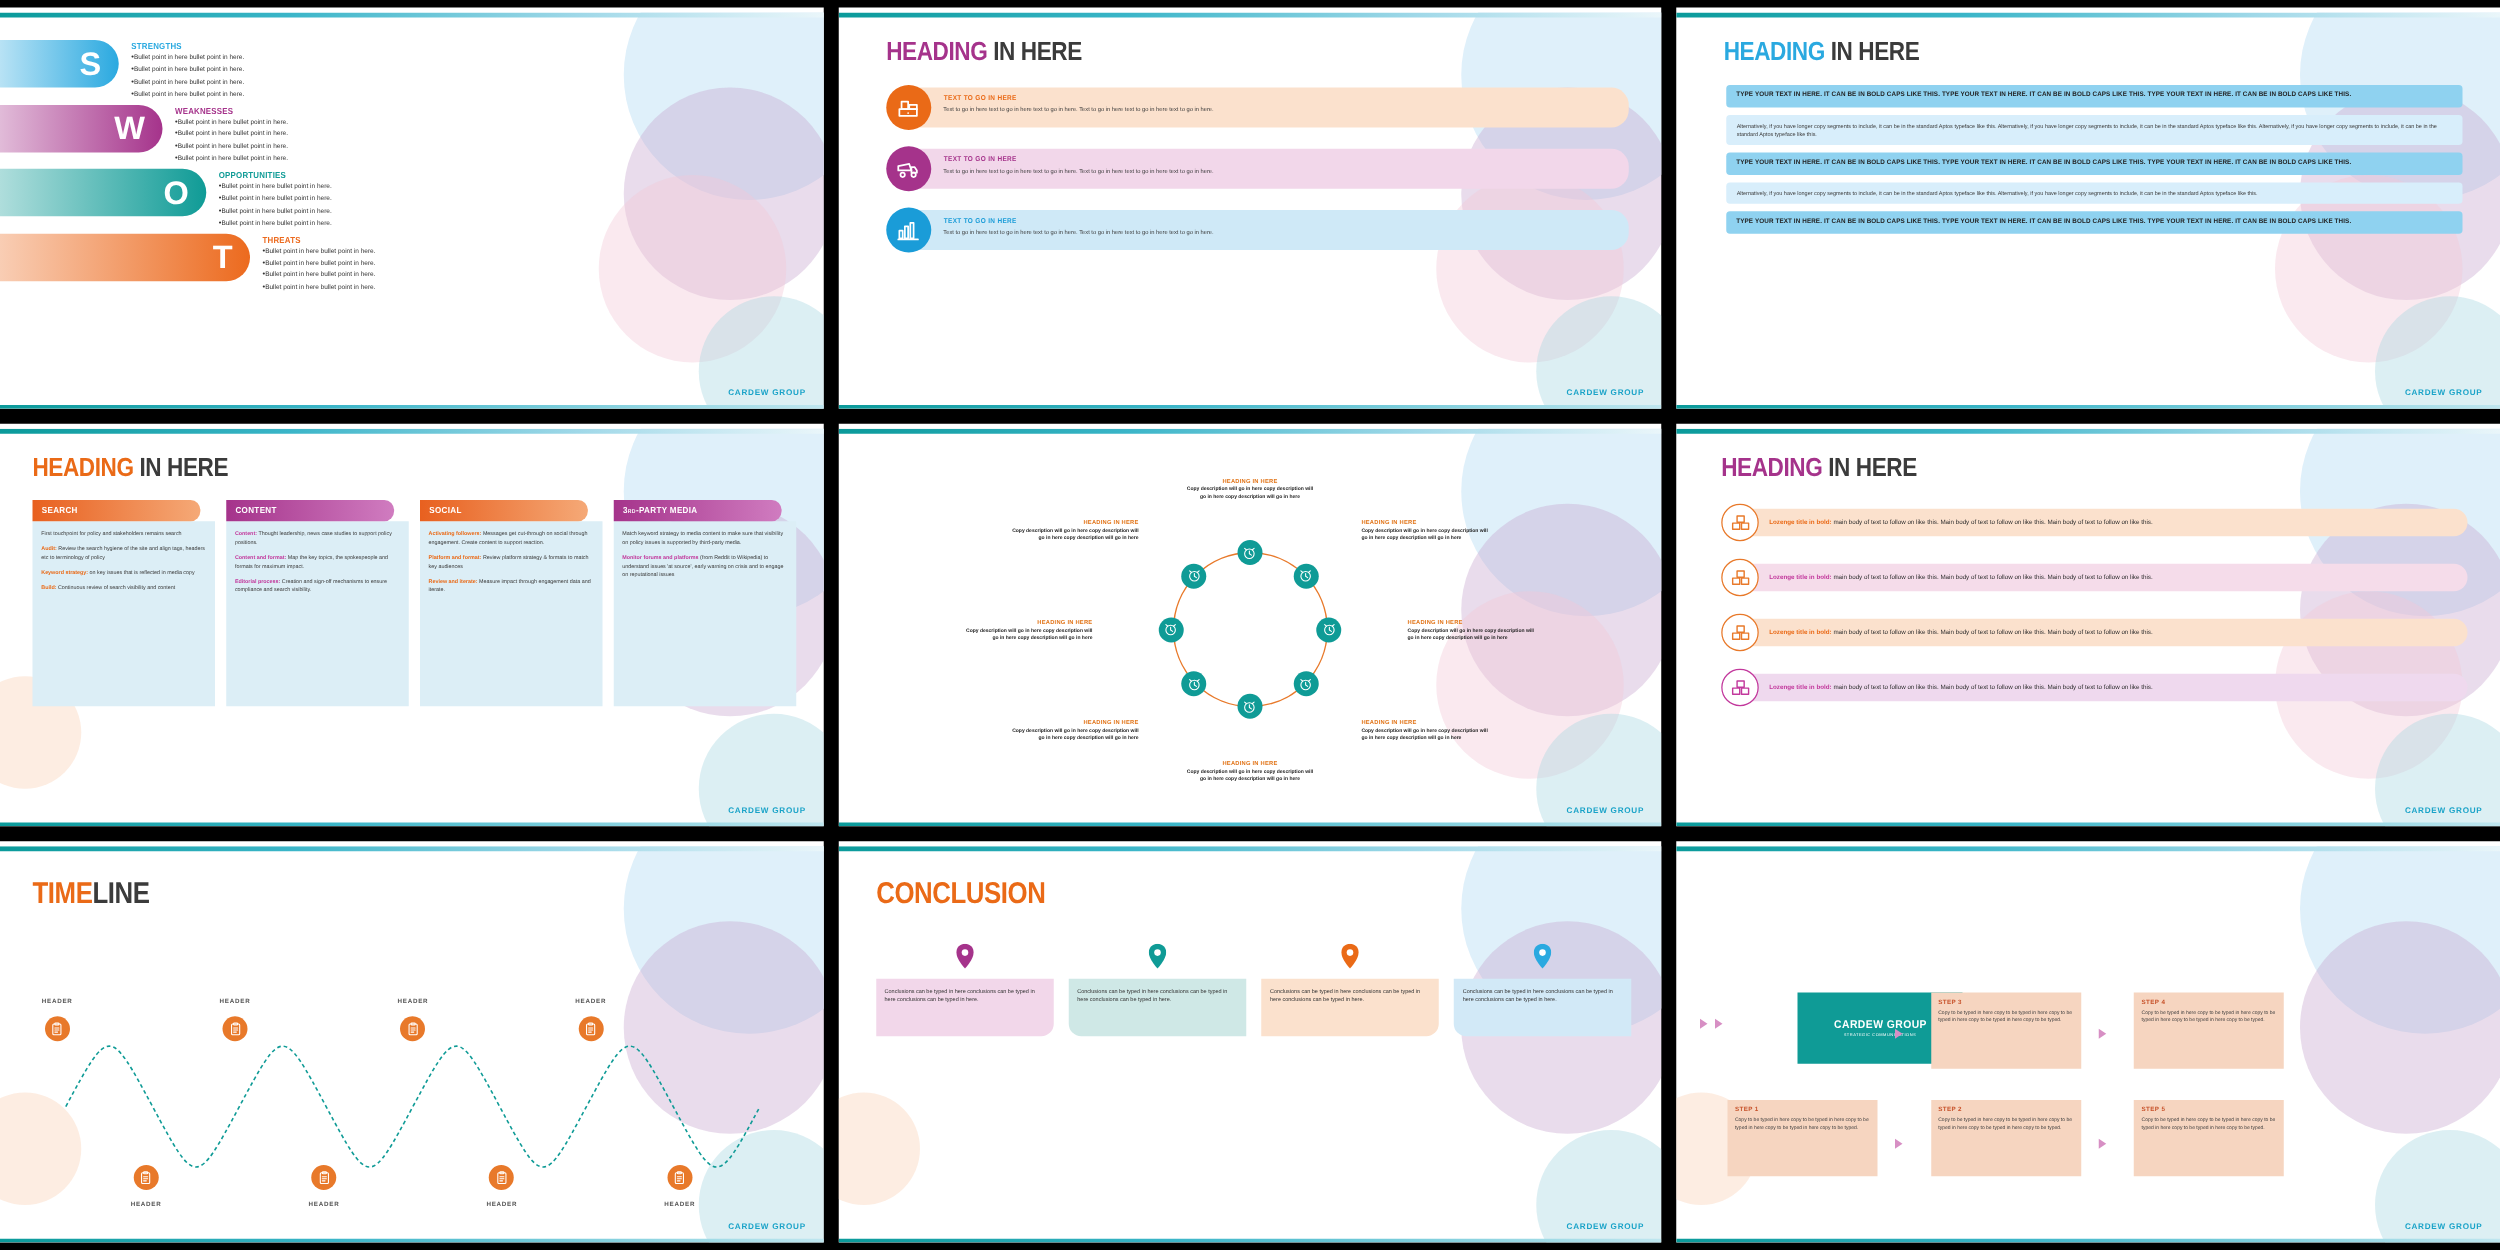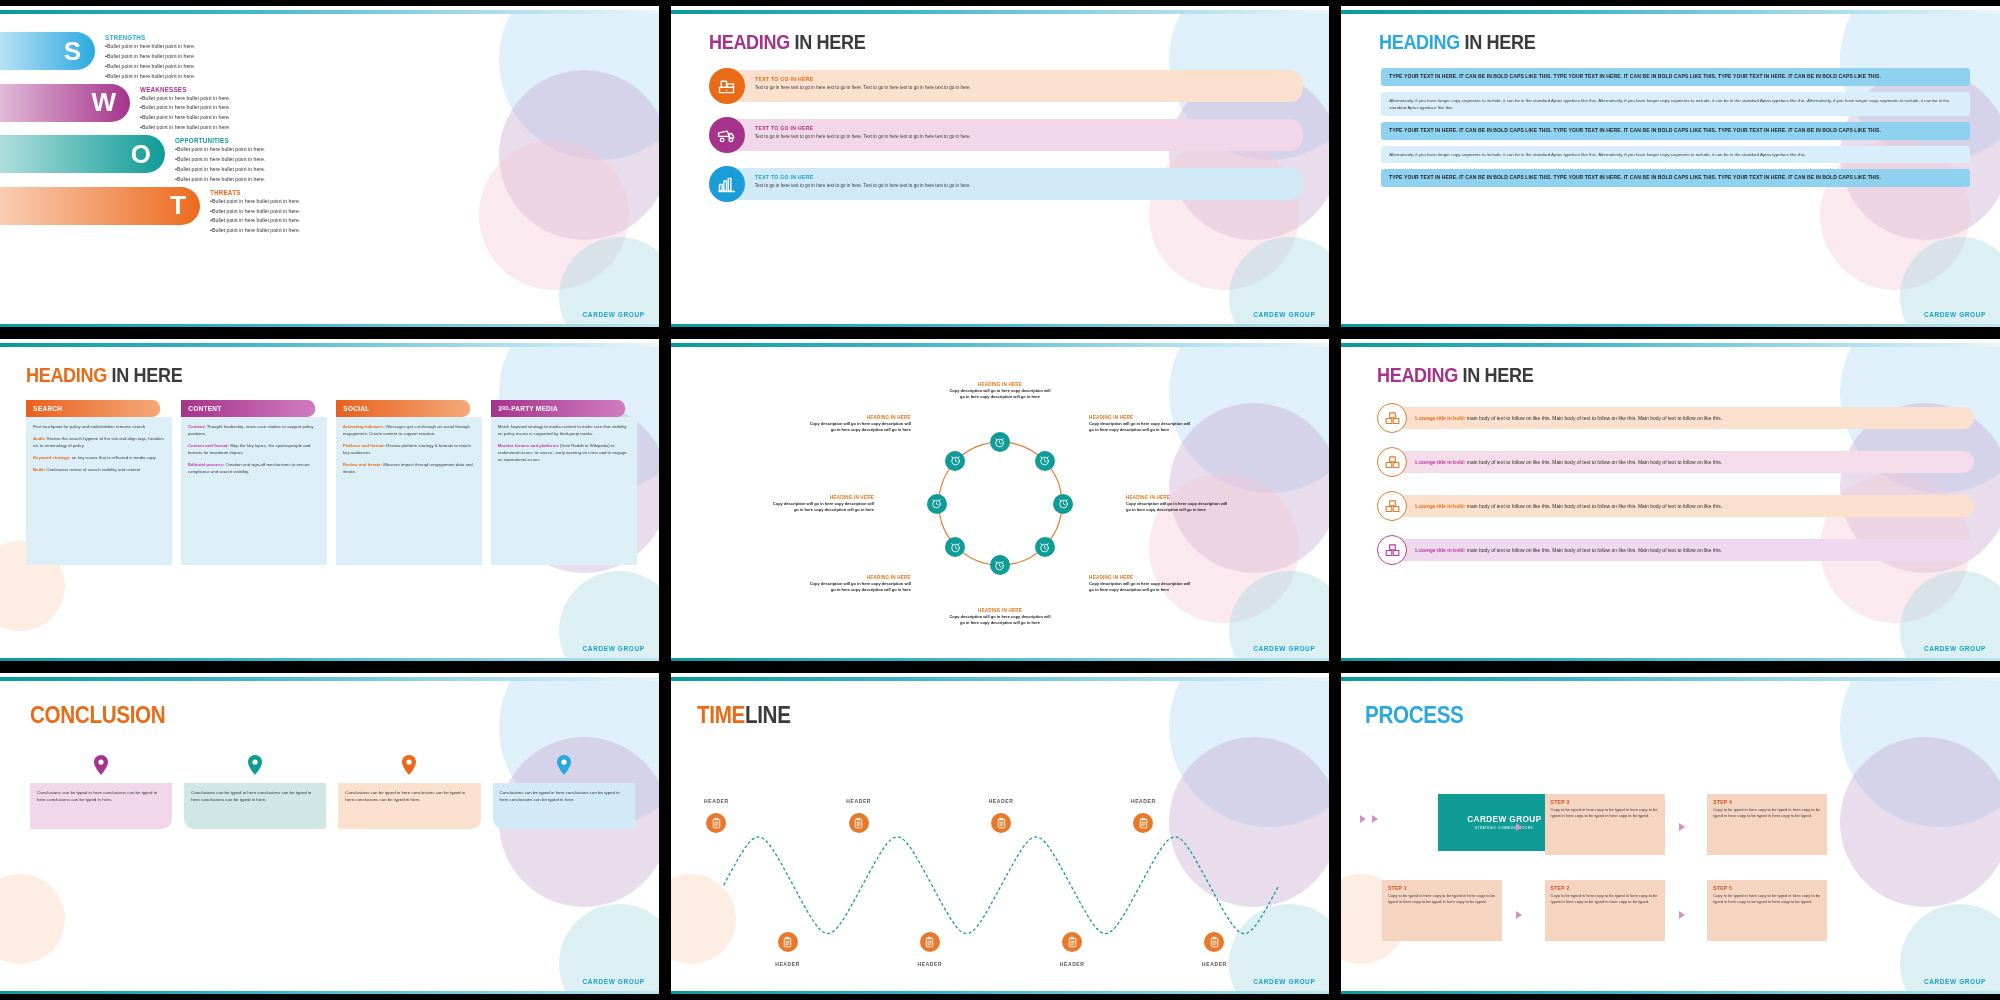--- a/index.html
+++ b/index.html
@@ -554,20 +554,106 @@
     <div class="footer">CARDEW GROUP</div>
     <div class="botbar"></div>
   </div>
 
   <div class="slide">
     <div class="topbar"></div>
     <div class="bub b1"></div>
     <div class="bub b2"></div>
     <div class="bub b4"></div>
     <div class="bub b5"></div>
+    <div class="content tl">
+      <div style="padding:24px 0 0 26px;">
+        <div class="heading" style="font-size:24px;">
+          <span style="color:#ea6a17">TIME</span><span class="dark">LINE</span>
+        </div>
+      </div>
+      <div id="tl-host" style="position:absolute;inset:0;">
+          <svg viewBox="0 0 648 320" style="position:absolute;inset:0;width:100%;height:100%;">
+            <path d="M 45 210 C 80 145, 80 145, 115 210 C 150 275, 150 275, 185 210 C 220 145, 220 145, 255 210 C 290 275, 290 275, 325 210 C 360 145, 360 145, 395 210 C 430 275, 430 275, 465 210 C 500 145, 500 145, 535 210 C 570 275, 570 275, 605 210" fill="none" stroke="#0f9b96" stroke-width="1.3" stroke-dasharray="3 2.4"></path>
+          </svg>
+          <div class="tlnode" style="left: 6.94444%; top: 46.25%; transform: translate(-50%, -50%);">
+            <svg width="13" height="13" viewBox="0 0 24 24">
+              <rect x="6" y="4" width="12" height="16" rx="1.5" style="fill:none;stroke:#fff;stroke-width:1.6;stroke-linecap:round;stroke-linejoin:round"></rect>
+              <rect x="9" y="2.5" width="6" height="3" rx="1" style="fill:none;stroke:#fff;stroke-width:1.6;stroke-linecap:round;stroke-linejoin:round"></rect>
+              <path d="M9 10 h6 M9 13 h6 M9 16 h4" style="fill:none;stroke:#fff;stroke-width:1.6;stroke-linecap:round;stroke-linejoin:round"></path>
+            </svg>
+          </div>
+          <div class="tllab" style="left: 6.94444%; top: 38.125%; transform: translate(-50%, 0px);">HEADER</div>
+          <div class="tlnode" style="left: 28.5494%; top: 46.25%; transform: translate(-50%, -50%);">
+            <svg width="13" height="13" viewBox="0 0 24 24">
+              <rect x="6" y="4" width="12" height="16" rx="1.5" style="fill:none;stroke:#fff;stroke-width:1.6;stroke-linecap:round;stroke-linejoin:round"></rect>
+              <rect x="9" y="2.5" width="6" height="3" rx="1" style="fill:none;stroke:#fff;stroke-width:1.6;stroke-linecap:round;stroke-linejoin:round"></rect>
+              <path d="M9 10 h6 M9 13 h6 M9 16 h4" style="fill:none;stroke:#fff;stroke-width:1.6;stroke-linecap:round;stroke-linejoin:round"></path>
+            </svg>
+          </div>
+          <div class="tllab" style="left: 28.5494%; top: 38.125%; transform: translate(-50%, 0px);">HEADER</div>
+          <div class="tlnode" style="left: 50.1543%; top: 46.25%; transform: translate(-50%, -50%);">
+            <svg width="13" height="13" viewBox="0 0 24 24">
+              <rect x="6" y="4" width="12" height="16" rx="1.5" style="fill:none;stroke:#fff;stroke-width:1.6;stroke-linecap:round;stroke-linejoin:round"></rect>
+              <rect x="9" y="2.5" width="6" height="3" rx="1" style="fill:none;stroke:#fff;stroke-width:1.6;stroke-linecap:round;stroke-linejoin:round"></rect>
+              <path d="M9 10 h6 M9 13 h6 M9 16 h4" style="fill:none;stroke:#fff;stroke-width:1.6;stroke-linecap:round;stroke-linejoin:round"></path>
+            </svg>
+          </div>
+          <div class="tllab" style="left: 50.1543%; top: 38.125%; transform: translate(-50%, 0px);">HEADER</div>
+          <div class="tlnode" style="left: 71.7593%; top: 46.25%; transform: translate(-50%, -50%);">
+            <svg width="13" height="13" viewBox="0 0 24 24">
+              <rect x="6" y="4" width="12" height="16" rx="1.5" style="fill:none;stroke:#fff;stroke-width:1.6;stroke-linecap:round;stroke-linejoin:round"></rect>
+              <rect x="9" y="2.5" width="6" height="3" rx="1" style="fill:none;stroke:#fff;stroke-width:1.6;stroke-linecap:round;stroke-linejoin:round"></rect>
+              <path d="M9 10 h6 M9 13 h6 M9 16 h4" style="fill:none;stroke:#fff;stroke-width:1.6;stroke-linecap:round;stroke-linejoin:round"></path>
+            </svg>
+          </div>
+          <div class="tllab" style="left: 71.7593%; top: 38.125%; transform: translate(-50%, 0px);">HEADER</div>
+          <div class="tlnode" style="left: 17.7469%; top: 83.75%; transform: translate(-50%, -50%);">
+            <svg width="13" height="13" viewBox="0 0 24 24">
+              <rect x="6" y="4" width="12" height="16" rx="1.5" style="fill:none;stroke:#fff;stroke-width:1.6;stroke-linecap:round;stroke-linejoin:round"></rect>
+              <rect x="9" y="2.5" width="6" height="3" rx="1" style="fill:none;stroke:#fff;stroke-width:1.6;stroke-linecap:round;stroke-linejoin:round"></rect>
+              <path d="M9 10 h6 M9 13 h6 M9 16 h4" style="fill:none;stroke:#fff;stroke-width:1.6;stroke-linecap:round;stroke-linejoin:round"></path>
+            </svg>
+          </div>
+          <div class="tllab" style="left: 17.7469%; top: 89.6875%; transform: translate(-50%, 0px);">HEADER</div>
+          <div class="tlnode" style="left: 39.3519%; top: 83.75%; transform: translate(-50%, -50%);">
+            <svg width="13" height="13" viewBox="0 0 24 24">
+              <rect x="6" y="4" width="12" height="16" rx="1.5" style="fill:none;stroke:#fff;stroke-width:1.6;stroke-linecap:round;stroke-linejoin:round"></rect>
+              <rect x="9" y="2.5" width="6" height="3" rx="1" style="fill:none;stroke:#fff;stroke-width:1.6;stroke-linecap:round;stroke-linejoin:round"></rect>
+              <path d="M9 10 h6 M9 13 h6 M9 16 h4" style="fill:none;stroke:#fff;stroke-width:1.6;stroke-linecap:round;stroke-linejoin:round"></path>
+            </svg>
+          </div>
+          <div class="tllab" style="left: 39.3519%; top: 89.6875%; transform: translate(-50%, 0px);">HEADER</div>
+          <div class="tlnode" style="left: 60.9568%; top: 83.75%; transform: translate(-50%, -50%);">
+            <svg width="13" height="13" viewBox="0 0 24 24">
+              <rect x="6" y="4" width="12" height="16" rx="1.5" style="fill:none;stroke:#fff;stroke-width:1.6;stroke-linecap:round;stroke-linejoin:round"></rect>
+              <rect x="9" y="2.5" width="6" height="3" rx="1" style="fill:none;stroke:#fff;stroke-width:1.6;stroke-linecap:round;stroke-linejoin:round"></rect>
+              <path d="M9 10 h6 M9 13 h6 M9 16 h4" style="fill:none;stroke:#fff;stroke-width:1.6;stroke-linecap:round;stroke-linejoin:round"></path>
+            </svg>
+          </div>
+          <div class="tllab" style="left: 60.9568%; top: 89.6875%; transform: translate(-50%, 0px);">HEADER</div>
+          <div class="tlnode" style="left: 82.5617%; top: 83.75%; transform: translate(-50%, -50%);">
+            <svg width="13" height="13" viewBox="0 0 24 24">
+              <rect x="6" y="4" width="12" height="16" rx="1.5" style="fill:none;stroke:#fff;stroke-width:1.6;stroke-linecap:round;stroke-linejoin:round"></rect>
+              <rect x="9" y="2.5" width="6" height="3" rx="1" style="fill:none;stroke:#fff;stroke-width:1.6;stroke-linecap:round;stroke-linejoin:round"></rect>
+              <path d="M9 10 h6 M9 13 h6 M9 16 h4" style="fill:none;stroke:#fff;stroke-width:1.6;stroke-linecap:round;stroke-linejoin:round"></path>
+            </svg>
+          </div>
+          <div class="tllab" style="left: 82.5617%; top: 89.6875%; transform: translate(-50%, 0px);">HEADER</div>
+        </div>
+    </div>
+    <div class="footer">CARDEW GROUP</div>
+    <div class="botbar"></div>
+  </div>
+
+  <div class="slide">
+    <div class="topbar"></div>
+    <div class="bub b1"></div>
+    <div class="bub b2"></div>
+    <div class="bub b4"></div>
+    <div class="bub b5"></div>
     <div class="content">
       <div style="padding:24px 0 0 30px;">
         <div class="heading" style="font-size:24px;color:#ea6a17;">CONCLUSION</div>
       </div>
       <div class="conc" style="padding-top:26px;" id="conc-host">
           <div class="ccol">
             <div class="pin"><svg width="14" height="20" viewBox="0 0 24 34">
                 <path d="M12 0C5.4 0 0 5.4 0 12c0 9 12 22 12 22s12-13 12-22C24 5.4 18.6 0 12 0z" fill="#a5338b"></path>
                 <circle cx="12" cy="12" r="4.5" fill="#fff"></circle>
               </svg></div>
@@ -607,110 +693,21 @@
     <div class="footer">CARDEW GROUP</div>
     <div class="botbar"></div>
   </div>
 
   <div class="slide">
     <div class="topbar"></div>
     <div class="bub b1"></div>
     <div class="bub b2"></div>
     <div class="bub b4"></div>
     <div class="bub b5"></div>
-    <div class="content tl">
-      <div style="padding:24px 0 0 26px;">
-        <div class="heading" style="font-size:24px;">
-          <span style="color:#ea6a17">TIME</span><span class="dark">LINE</span>
-        </div>
-      </div>
-      <div id="tl-host" style="position:absolute;inset:0;">
-          <svg viewBox="0 0 648 320" style="position:absolute;inset:0;width:100%;height:100%;">
-            <path d="M 45 210 C 80 145, 80 145, 115 210 C 150 275, 150 275, 185 210 C 220 145, 220 145, 255 210 C 290 275, 290 275, 325 210 C 360 145, 360 145, 395 210 C 430 275, 430 275, 465 210 C 500 145, 500 145, 535 210 C 570 275, 570 275, 605 210" fill="none" stroke="#0f9b96" stroke-width="1.3" stroke-dasharray="3 2.4"></path>
-          </svg>
-          <div class="tlnode" style="left: 6.94444%; top: 46.25%; transform: translate(-50%, -50%);">
-            <svg width="13" height="13" viewBox="0 0 24 24">
-              <rect x="6" y="4" width="12" height="16" rx="1.5" style="fill:none;stroke:#fff;stroke-width:1.6;stroke-linecap:round;stroke-linejoin:round"></rect>
-              <rect x="9" y="2.5" width="6" height="3" rx="1" style="fill:none;stroke:#fff;stroke-width:1.6;stroke-linecap:round;stroke-linejoin:round"></rect>
-              <path d="M9 10 h6 M9 13 h6 M9 16 h4" style="fill:none;stroke:#fff;stroke-width:1.6;stroke-linecap:round;stroke-linejoin:round"></path>
-            </svg>
-          </div>
-          <div class="tllab" style="left: 6.94444%; top: 38.125%; transform: translate(-50%, 0px);">HEADER</div>
-          <div class="tlnode" style="left: 28.5494%; top: 46.25%; transform: translate(-50%, -50%);">
-            <svg width="13" height="13" viewBox="0 0 24 24">
-              <rect x="6" y="4" width="12" height="16" rx="1.5" style="fill:none;stroke:#fff;stroke-width:1.6;stroke-linecap:round;stroke-linejoin:round"></rect>
-              <rect x="9" y="2.5" width="6" height="3" rx="1" style="fill:none;stroke:#fff;stroke-width:1.6;stroke-linecap:round;stroke-linejoin:round"></rect>
-              <path d="M9 10 h6 M9 13 h6 M9 16 h4" style="fill:none;stroke:#fff;stroke-width:1.6;stroke-linecap:round;stroke-linejoin:round"></path>
-            </svg>
-          </div>
-          <div class="tllab" style="left: 28.5494%; top: 38.125%; transform: translate(-50%, 0px);">HEADER</div>
-          <div class="tlnode" style="left: 50.1543%; top: 46.25%; transform: translate(-50%, -50%);">
-            <svg width="13" height="13" viewBox="0 0 24 24">
-              <rect x="6" y="4" width="12" height="16" rx="1.5" style="fill:none;stroke:#fff;stroke-width:1.6;stroke-linecap:round;stroke-linejoin:round"></rect>
-              <rect x="9" y="2.5" width="6" height="3" rx="1" style="fill:none;stroke:#fff;stroke-width:1.6;stroke-linecap:round;stroke-linejoin:round"></rect>
-              <path d="M9 10 h6 M9 13 h6 M9 16 h4" style="fill:none;stroke:#fff;stroke-width:1.6;stroke-linecap:round;stroke-linejoin:round"></path>
-            </svg>
-          </div>
-          <div class="tllab" style="left: 50.1543%; top: 38.125%; transform: translate(-50%, 0px);">HEADER</div>
-          <div class="tlnode" style="left: 71.7593%; top: 46.25%; transform: translate(-50%, -50%);">
-            <svg width="13" height="13" viewBox="0 0 24 24">
-              <rect x="6" y="4" width="12" height="16" rx="1.5" style="fill:none;stroke:#fff;stroke-width:1.6;stroke-linecap:round;stroke-linejoin:round"></rect>
-              <rect x="9" y="2.5" width="6" height="3" rx="1" style="fill:none;stroke:#fff;stroke-width:1.6;stroke-linecap:round;stroke-linejoin:round"></rect>
-              <path d="M9 10 h6 M9 13 h6 M9 16 h4" style="fill:none;stroke:#fff;stroke-width:1.6;stroke-linecap:round;stroke-linejoin:round"></path>
-            </svg>
-          </div>
-          <div class="tllab" style="left: 71.7593%; top: 38.125%; transform: translate(-50%, 0px);">HEADER</div>
-          <div class="tlnode" style="left: 17.7469%; top: 83.75%; transform: translate(-50%, -50%);">
-            <svg width="13" height="13" viewBox="0 0 24 24">
-              <rect x="6" y="4" width="12" height="16" rx="1.5" style="fill:none;stroke:#fff;stroke-width:1.6;stroke-linecap:round;stroke-linejoin:round"></rect>
-              <rect x="9" y="2.5" width="6" height="3" rx="1" style="fill:none;stroke:#fff;stroke-width:1.6;stroke-linecap:round;stroke-linejoin:round"></rect>
-              <path d="M9 10 h6 M9 13 h6 M9 16 h4" style="fill:none;stroke:#fff;stroke-width:1.6;stroke-linecap:round;stroke-linejoin:round"></path>
-            </svg>
-          </div>
-          <div class="tllab" style="left: 17.7469%; top: 89.6875%; transform: translate(-50%, 0px);">HEADER</div>
-          <div class="tlnode" style="left: 39.3519%; top: 83.75%; transform: translate(-50%, -50%);">
-            <svg width="13" height="13" viewBox="0 0 24 24">
-              <rect x="6" y="4" width="12" height="16" rx="1.5" style="fill:none;stroke:#fff;stroke-width:1.6;stroke-linecap:round;stroke-linejoin:round"></rect>
-              <rect x="9" y="2.5" width="6" height="3" rx="1" style="fill:none;stroke:#fff;stroke-width:1.6;stroke-linecap:round;stroke-linejoin:round"></rect>
-              <path d="M9 10 h6 M9 13 h6 M9 16 h4" style="fill:none;stroke:#fff;stroke-width:1.6;stroke-linecap:round;stroke-linejoin:round"></path>
-            </svg>
-          </div>
-          <div class="tllab" style="left: 39.3519%; top: 89.6875%; transform: translate(-50%, 0px);">HEADER</div>
-          <div class="tlnode" style="left: 60.9568%; top: 83.75%; transform: translate(-50%, -50%);">
-            <svg width="13" height="13" viewBox="0 0 24 24">
-              <rect x="6" y="4" width="12" height="16" rx="1.5" style="fill:none;stroke:#fff;stroke-width:1.6;stroke-linecap:round;stroke-linejoin:round"></rect>
-              <rect x="9" y="2.5" width="6" height="3" rx="1" style="fill:none;stroke:#fff;stroke-width:1.6;stroke-linecap:round;stroke-linejoin:round"></rect>
-              <path d="M9 10 h6 M9 13 h6 M9 16 h4" style="fill:none;stroke:#fff;stroke-width:1.6;stroke-linecap:round;stroke-linejoin:round"></path>
-            </svg>
-          </div>
-          <div class="tllab" style="left: 60.9568%; top: 89.6875%; transform: translate(-50%, 0px);">HEADER</div>
-          <div class="tlnode" style="left: 82.5617%; top: 83.75%; transform: translate(-50%, -50%);">
-            <svg width="13" height="13" viewBox="0 0 24 24">
-              <rect x="6" y="4" width="12" height="16" rx="1.5" style="fill:none;stroke:#fff;stroke-width:1.6;stroke-linecap:round;stroke-linejoin:round"></rect>
-              <rect x="9" y="2.5" width="6" height="3" rx="1" style="fill:none;stroke:#fff;stroke-width:1.6;stroke-linecap:round;stroke-linejoin:round"></rect>
-              <path d="M9 10 h6 M9 13 h6 M9 16 h4" style="fill:none;stroke:#fff;stroke-width:1.6;stroke-linecap:round;stroke-linejoin:round"></path>
-            </svg>
-          </div>
-          <div class="tllab" style="left: 82.5617%; top: 89.6875%; transform: translate(-50%, 0px);">HEADER</div>
-        </div>
-    </div>
-    <div class="footer">CARDEW GROUP</div>
-    <div class="botbar"></div>
-  </div>
-
-  <div class="slide">
-    <div class="topbar"></div>
-    <div class="bub b1"></div>
-    <div class="bub b2"></div>
-    <div class="bub b4"></div>
-    <div class="bub b5"></div>
     <div class="content">
-      <div style="padding:24px 0 0 24px;">
-        <div class="heading" style="font-size:24px;color:#2aa9e0;">PROCESS</div>
-      </div>
       <div id="proc-host" style="position:absolute;inset:0;">
           <div class="teal-box" style="left: 14.6605%; top: 36.875%; width: 20.0617%; height: 18.125%; background: rgb(15, 155, 150);">
             <div class="tb1">CARDEW GROUP</div>
             <div class="tb2">STRATEGIC COMMUNICATIONS</div>
           </div>
           <div class="pbox" style="left: 6.17284%; top: 64.0625%; width: 18.2099%; min-height: 19.375%; background: rgb(246, 213, 192);">
             <h6>STEP 1</h6>
             <p>Copy to be typed in here copy to be typed in here copy to be typed in here copy to be typed in here copy to be typed.</p>
           </div>
           <div class="pbox" style="left: 30.8642%; top: 64.0625%; width: 18.2099%; min-height: 19.375%; background: rgb(246, 213, 192);">

